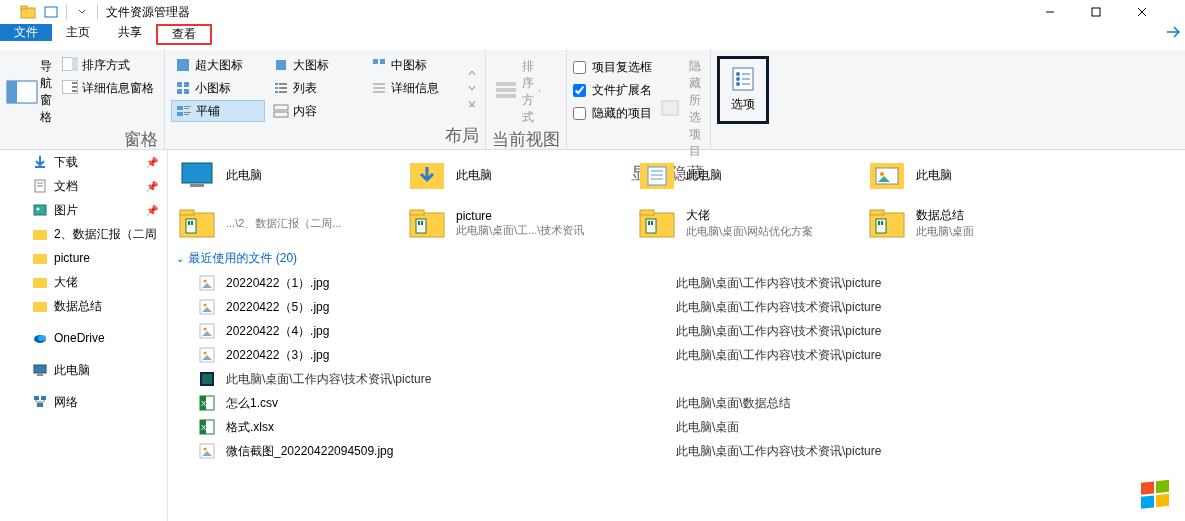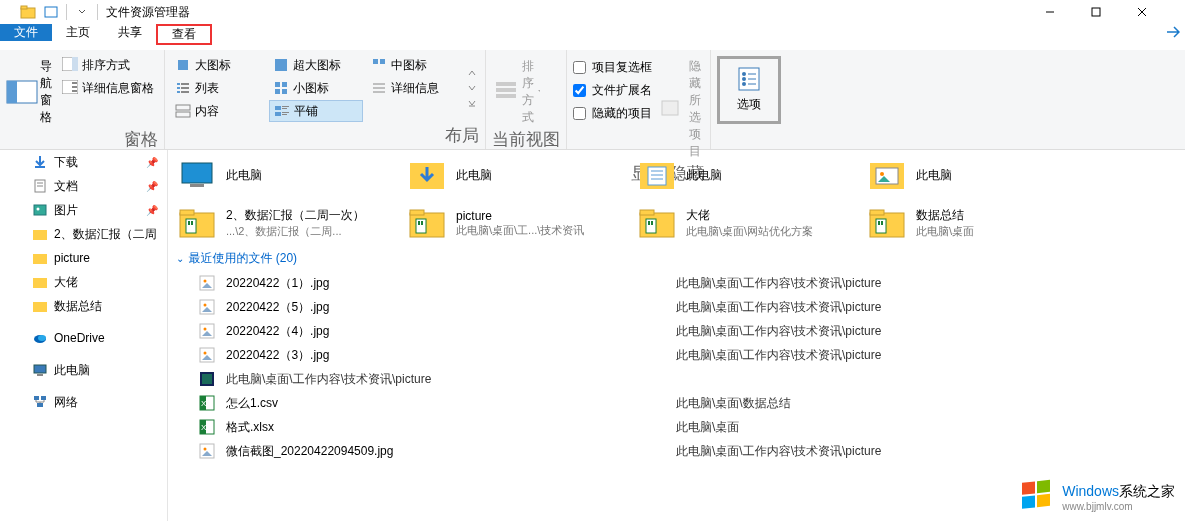--- a/index.html
+++ b/index.html
@@ -30,21 +30,21 @@
 .big-btn { width: 48px; display: flex; flex-direction: row; align-items: center; justify-content: flex-start; padding-top: 4px; gap: 2px; }
 .big-btn .iconbox { width: 32px; height: 32px; display: flex; align-items: center; justify-content: center; }
 .small-row { display: flex; align-items: center; gap: 4px; height: 22px; padding: 0 4px; }
 .small-row .iconbox { width: 16px; height: 16px; }
 .col { display: flex; flex-direction: column; justify-content: flex-start; gap: 1px; }
 .layout-item { display: flex; align-items: center; gap: 4px; height: 22px; width: 94px; padding: 0 4px; }
 .layout-item.sel { border: 1px solid #a5c7e7; background: #cde6f7; }
 .layout-item .iconbox { width: 16px; height: 16px; }
 .chk { display: flex; align-items: center; gap: 6px; height: 22px; justify-content: flex-end; }
 .chk input { width: 13px; height: 13px; }
-.options-btn { border: 3px solid #a3a3a3; padding: 4px; display: flex; flex-direction: column; align-items: center; width: 64px; height: 68px; justify-content: center; gap: 4px; }
+.options-btn { border: 3px solid #0f172a; padding: 4px; display: flex; flex-direction: column; align-items: center; width: 52px; height: 68px; justify-content: center; gap: 4px; }
 
 
 .main { display: flex; height: calc(521px - 24px - 26px - 100px); }
 .sidebar { width: 168px; border-right: 1px solid #e5e5e5; overflow: hidden; }
 .side-item { display: flex; align-items: center; height: 24px; padding-left: 32px; gap: 6px; position: relative; }
 .side-item .pin { position: absolute; right: 8px; color: #888; font-size: 10px; }
 .side-item .foldericon { width: 16px; height: 16px; }
 .side-item.top { }
 
 
@@ -170,20 +170,54 @@
     </div>
     <div class="group-label">窗格</div>
   </div>
 
   <div class="group">
     <div class="group-body">
       <div class="col">
         <div class="layout-item">
             <span class="iconbox">
               <svg width="16" height="16">
+                <rect x="2" y="2" width="12" height="12" fill="#5b9bd5"></rect>
+              </svg>
+            </span>
+            <span>超大图标</span>
+          </div>
+        <div class="layout-item">
+            <span class="iconbox">
+              <svg width="16" height="16">
+                <rect x="2" y="2" width="5" height="5" fill="#5b9bd5"></rect>
+                <rect x="9" y="2" width="5" height="5" fill="#5b9bd5"></rect>
+                <rect x="2" y="9" width="5" height="5" fill="#5b9bd5"></rect>
+                <rect x="9" y="9" width="5" height="5" fill="#5b9bd5"></rect>
+              </svg>
+            </span>
+            <span>小图标</span>
+          </div>
+        <div class="layout-item sel">
+            <span class="iconbox">
+              <svg width="16" height="16">
+                <rect x="1" y="3" width="6" height="4" fill="#5b9bd5"></rect>
+                <rect x="8" y="3" width="7" height="1" fill="#888"></rect>
+                <rect x="8" y="5" width="5" height="1" fill="#888"></rect>
+                <rect x="1" y="9" width="6" height="4" fill="#5b9bd5"></rect>
+                <rect x="8" y="9" width="7" height="1" fill="#888"></rect>
+                <rect x="8" y="11" width="5" height="1" fill="#888"></rect>
+              </svg>
+            </span>
+            <span>平铺</span>
+          </div>
+      </div>
+      <div class="col">
+        <div class="layout-item">
+            <span class="iconbox">
+              <svg width="16" height="16">
                 <rect x="3" y="3" width="10" height="10" fill="#5b9bd5"></rect>
               </svg>
             </span>
             <span>大图标</span>
           </div>
         <div class="layout-item">
             <span class="iconbox">
               <svg width="16" height="16">
                 <rect x="2" y="3" width="3" height="2" fill="#5b9bd5"></rect>
                 <rect x="6" y="3" width="8" height="2" fill="#888"></rect>
@@ -196,54 +230,20 @@
             <span>列表</span>
           </div>
         <div class="layout-item">
             <span class="iconbox">
               <svg width="16" height="16">
                 <rect x="1" y="2" width="14" height="5" fill="none" stroke="#888"></rect>
                 <rect x="1" y="9" width="14" height="5" fill="none" stroke="#888"></rect>
               </svg>
             </span>
             <span>内容</span>
-          </div>
-      </div>
-      <div class="col">
-        <div class="layout-item">
-            <span class="iconbox">
-              <svg width="16" height="16">
-                <rect x="2" y="2" width="12" height="12" fill="#5b9bd5"></rect>
-              </svg>
-            </span>
-            <span>超大图标</span>
-          </div>
-        <div class="layout-item">
-            <span class="iconbox">
-              <svg width="16" height="16">
-                <rect x="2" y="2" width="5" height="5" fill="#5b9bd5"></rect>
-                <rect x="9" y="2" width="5" height="5" fill="#5b9bd5"></rect>
-                <rect x="2" y="9" width="5" height="5" fill="#5b9bd5"></rect>
-                <rect x="9" y="9" width="5" height="5" fill="#5b9bd5"></rect>
-              </svg>
-            </span>
-            <span>小图标</span>
-          </div>
-        <div class="layout-item sel">
-            <span class="iconbox">
-              <svg width="16" height="16">
-                <rect x="1" y="3" width="6" height="4" fill="#5b9bd5"></rect>
-                <rect x="8" y="3" width="7" height="1" fill="#888"></rect>
-                <rect x="8" y="5" width="5" height="1" fill="#888"></rect>
-                <rect x="1" y="9" width="6" height="4" fill="#5b9bd5"></rect>
-                <rect x="8" y="9" width="7" height="1" fill="#888"></rect>
-                <rect x="8" y="11" width="5" height="1" fill="#888"></rect>
-              </svg>
-            </span>
-            <span>平铺</span>
           </div>
       </div>
       <div class="col">
         <div class="layout-item">
             <span class="iconbox">
               <svg width="16" height="16">
                 <rect x="2" y="2" width="5" height="5" fill="#5b9bd5"></rect>
                 <rect x="9" y="2" width="5" height="5" fill="#5b9bd5"></rect>
               </svg>
             </span>
@@ -508,21 +508,20 @@
      <span class="thumb">
             <svg width="42" height="36">
               <rect x="4" y="8" width="34" height="24" fill="#ffcf48" stroke="#caa030"></rect>
               <rect x="4" y="5" width="14" height="5" fill="#ffcf48" stroke="#caa030"></rect>
               <rect x="10" y="14" width="10" height="14" fill="#fff" stroke="#1a7f37"></rect>
               <rect x="12" y="16" width="2" height="4" fill="#1a7f37"></rect>
               <rect x="15" y="16" width="2" height="4" fill="#1a7f37"></rect>
             </svg>
           </span>
      <div class="txt">
-            <div class="name">2、数据汇报（二周一次）</div>
      <div class="sub">...\2、数据汇报（二周...</div>
           </div>
    </div>
         <div class="folder-item">
      <span class="thumb">
             <svg width="42" height="36">
               <rect x="4" y="8" width="34" height="24" fill="#ffcf48" stroke="#caa030"></rect>
               <rect x="4" y="5" width="14" height="5" fill="#ffcf48" stroke="#caa030"></rect>
               <rect x="10" y="14" width="10" height="14" fill="#fff" stroke="#1a7f37"></rect>
               <rect x="12" y="16" width="2" height="4" fill="#1a7f37"></rect>
@@ -663,17 +662,13 @@
 
 <div class="watermark">
   <span class="wmlogo">
     <svg width="36" height="36">
         <rect x="2" y="4" width="13" height="12" fill="#f25022" transform="skewY(-6)"></rect>
         <rect x="17" y="4" width="13" height="12" fill="#7fba00" transform="skewY(-6)"></rect>
         <rect x="2" y="18" width="13" height="12" fill="#00a4ef" transform="skewY(-6)"></rect>
         <rect x="17" y="18" width="13" height="12" fill="#ffb900" transform="skewY(-6)"></rect>
       </svg>
   </span>
-  <div>
-    <div class="wmline1"><span class="blue">Windows</span><span>系统之家</span></div>
-    <div class="wmline2">www.bjjmlv.com</div>
-  </div>
 </div>
 
 </body></html>

